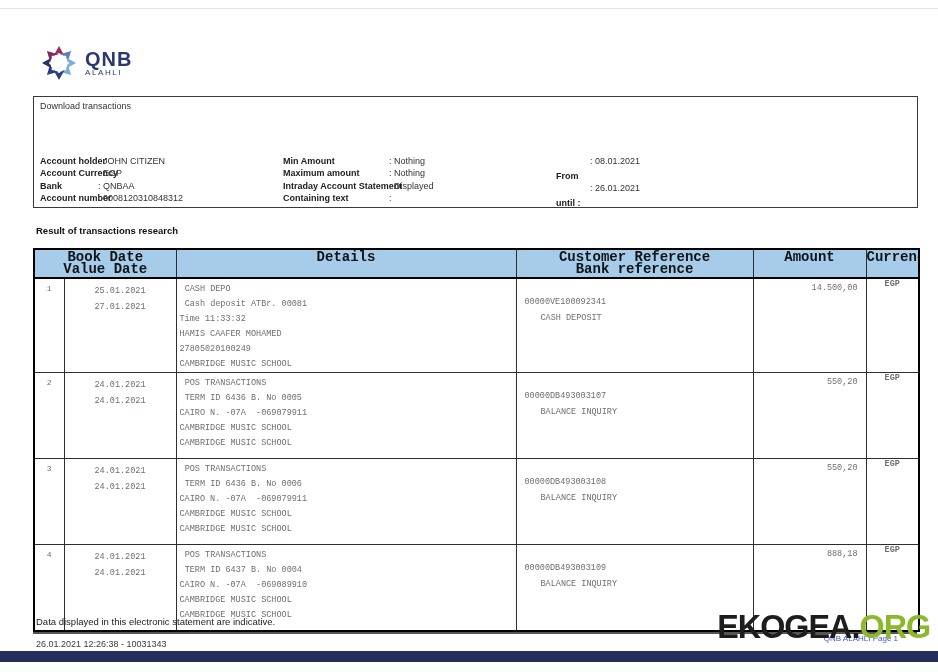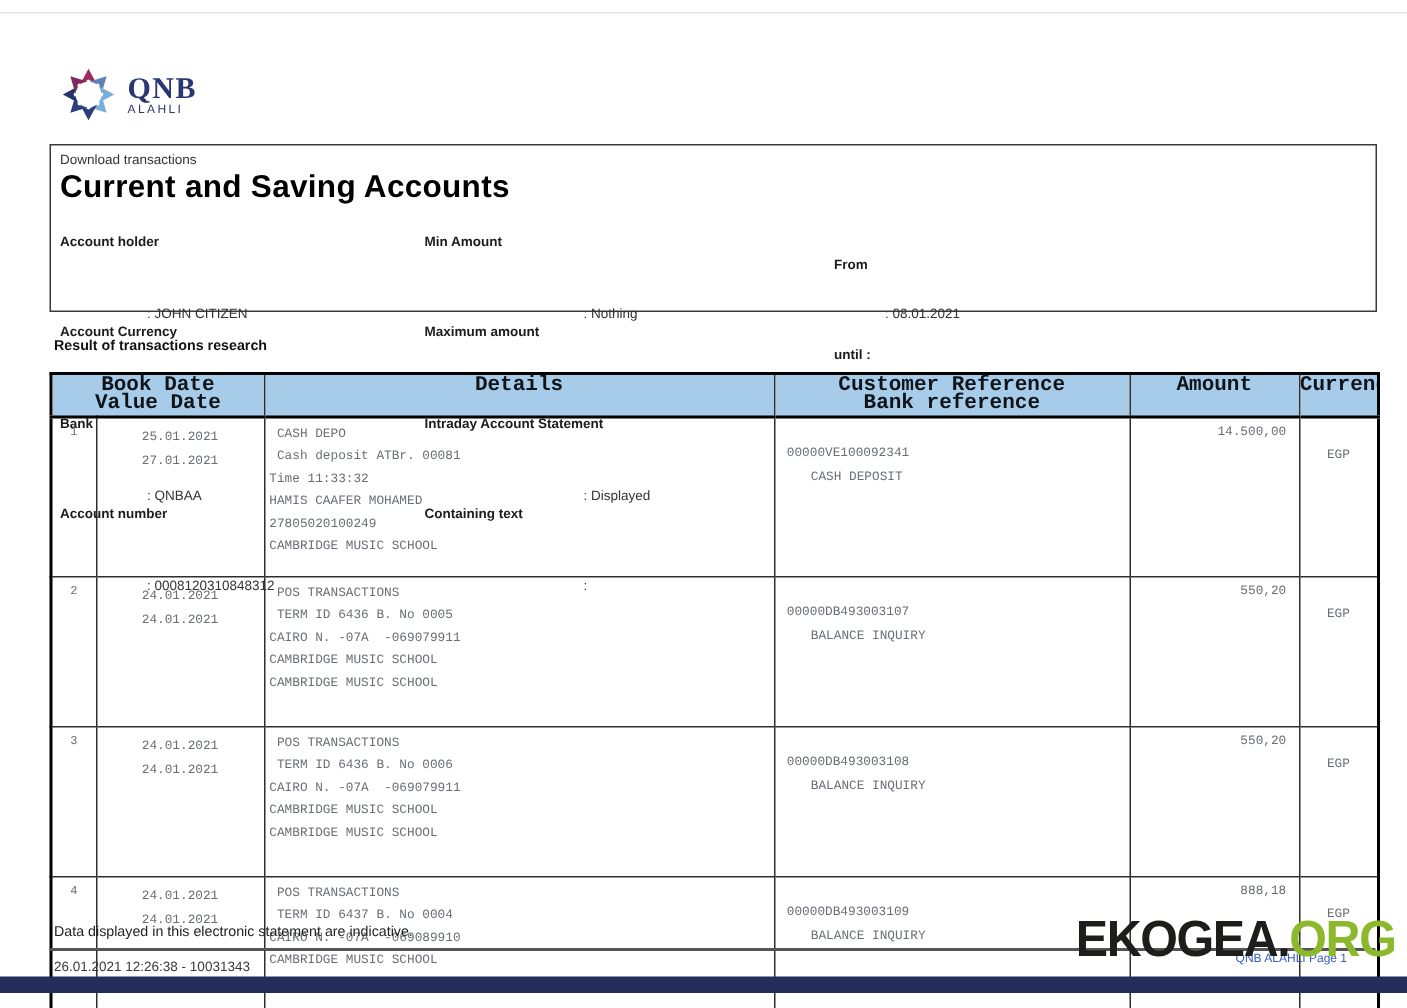--- a/index.html
+++ b/index.html
@@ -6,57 +6,57 @@
   body{
     width:938px;height:672px;position:relative;background:#ffffff;
     font-family:"Liberation Sans", sans-serif;overflow:hidden;color:#222;
   }
   .top-rule{position:absolute;top:8px;left:0;right:0;height:1px;background:#e1e3e8;}
 
   
   .brand{position:absolute;left:40px;top:44px;display:flex;align-items:center;}
   .brand svg{width:38px;height:38px;}
   .brand-text{margin-left:7px;line-height:1;}
-  .brand-name{font-size:20px;font-weight:bold;color:#2b3770;letter-spacing:1px;font-family:Liberation Serif, serif;}
+  .brand-name{font-size:20px;font-weight:bold;color:#2b3770;letter-spacing:1px;}
   .brand-sub{font-size:8px;font-weight:normal;color:#2b3770;letter-spacing:1.6px;margin-top:0;}
 
   
   .panel{position:absolute;left:33px;top:96px;width:883px;height:110px;border:1px solid #3a3a3a;background:#fff;}
   .dl-label{position:absolute;left:6px;top:4px;font-size:9px;color:#333;}
   .page-title{position:absolute;left:6px;top:16px;font-size:21px;font-weight:bold;color:#000;letter-spacing:0.2px;}
   .fields{position:absolute;left:6px;top:58px;font-size:9px;}
   .fcol{position:absolute;top:0;}
   .fcol.c1{left:0;}
   .fcol.c2{left:243px;}
   .fcol.c3{left:516px;}
   .fieldrow{display:flex;line-height:12.4px;white-space:nowrap;}
   .fieldrow .lbl{font-weight:bold;color:#1c1c1c;}
   .c1 .lbl{width:58px;}
   .c2 .lbl{width:106px;}
   .c3 .lbl{width:34px;margin-top:15px;}
-  .fieldrow .val{color:#333;margin-top:48px;}
+  .fieldrow .val{color:#333;}
 
   .result-label{position:absolute;left:36px;top:225px;font-size:9.5px;font-weight:bold;color:#111;}
 
   
   .tbl-wrap{position:absolute;left:33px;top:248px;}
   table{border-collapse:collapse;table-layout:fixed;width:885px;font-family:"Liberation Mono", monospace;border:2px solid #000;}
   th,td{border:1px solid #2e2e2e;vertical-align:top;padding:0;overflow:hidden;}
   thead th{background:#a6cce9;font-size:14px;font-weight:bold;color:#101418;text-align:center;line-height:11.5px;padding:2px 0;border-bottom:2px solid #000;}
   .prewrap{white-space:pre-wrap;}
   tr.r1 td{height:86px;}
   tr.rx td{height:80px;}
   td{font-size:8.5px;color:#6b6f74;}
   td.num{text-align:center;padding-top:5px;font-size:8px;}
   td.datecell{text-align:center;padding-top:4px;line-height:16px;}
   td.detailscell{padding:3px 0 0 3px;line-height:15px;}
   .custref{margin:18px 0 0 8px;line-height:11px;}
   .bankref{margin:5px 0 0 2px;line-height:11px;padding-left:22px;}
   td.amountcell{text-align:right;padding:4px 8px 0 0;}
-  td.currencycell{text-align:center;padding-top:19px;}
+  td.currencycell{text-align:center;padding-top:0;font-weight:bold;}
 
   
   .disclaimer{position:absolute;left:36px;top:616px;font-size:9.5px;color:#222;}
   .footer-rule{position:absolute;left:33px;top:632px;width:884px;height:2px;background:#555;}
   .timestamp{position:absolute;left:36px;top:639px;font-size:9px;color:#3a3a3a;}
   .page-label{position:absolute;right:40px;top:634px;font-size:8px;color:#3b5bbf;z-index:1;}
   .watermark{position:absolute;right:8px;top:609px;font-size:34px;font-weight:bold;letter-spacing:-1px;z-index:2;line-height:1;transform:scaleX(0.95);transform-origin:right;}
   .wm-dark{color:#1d1d1b;}
   .wm-green{color:#8cb82b;}
   .bottom-bar{position:absolute;left:0;top:651px;width:100%;height:11px;background:#232e5c;}
@@ -80,21 +80,20 @@
     </g>
   </svg>
   <div class="brand-text">
     <div class="brand-name">QNB</div>
     <div class="brand-sub">ALAHLI</div>
   </div>
 </div>
 
 <div class="panel">
   <div class="dl-label">Download transactions</div>
-  <div class="page-title">Current and Saving Accounts</div>
   <div class="fields">
     <div class="fcol c1">
       <div class="fieldrow">
           <span class="lbl">Account holder</span>
           <span class="val">: JOHN CITIZEN</span>
         </div>
       <div class="fieldrow">
           <span class="lbl">Account Currency</span>
           <span class="val">: EGP</span>
         </div>

